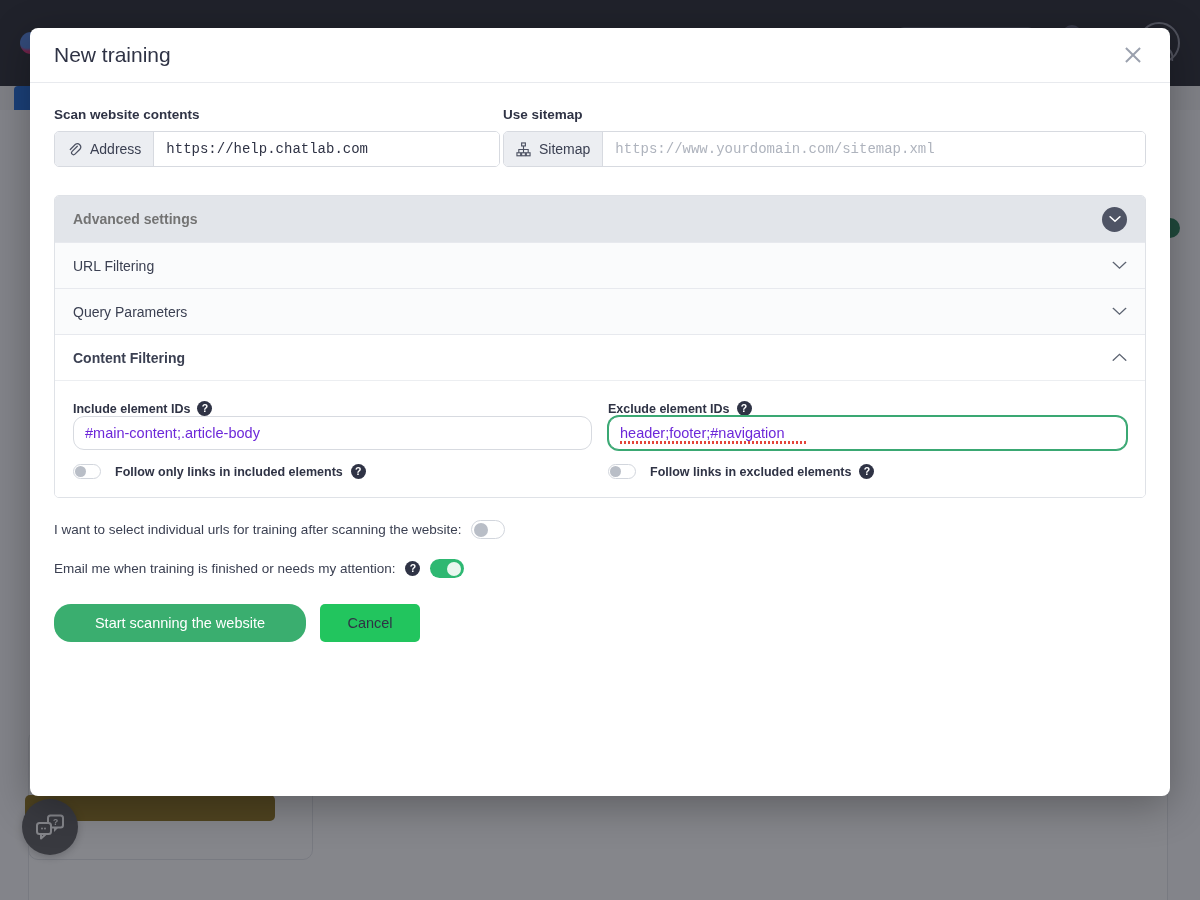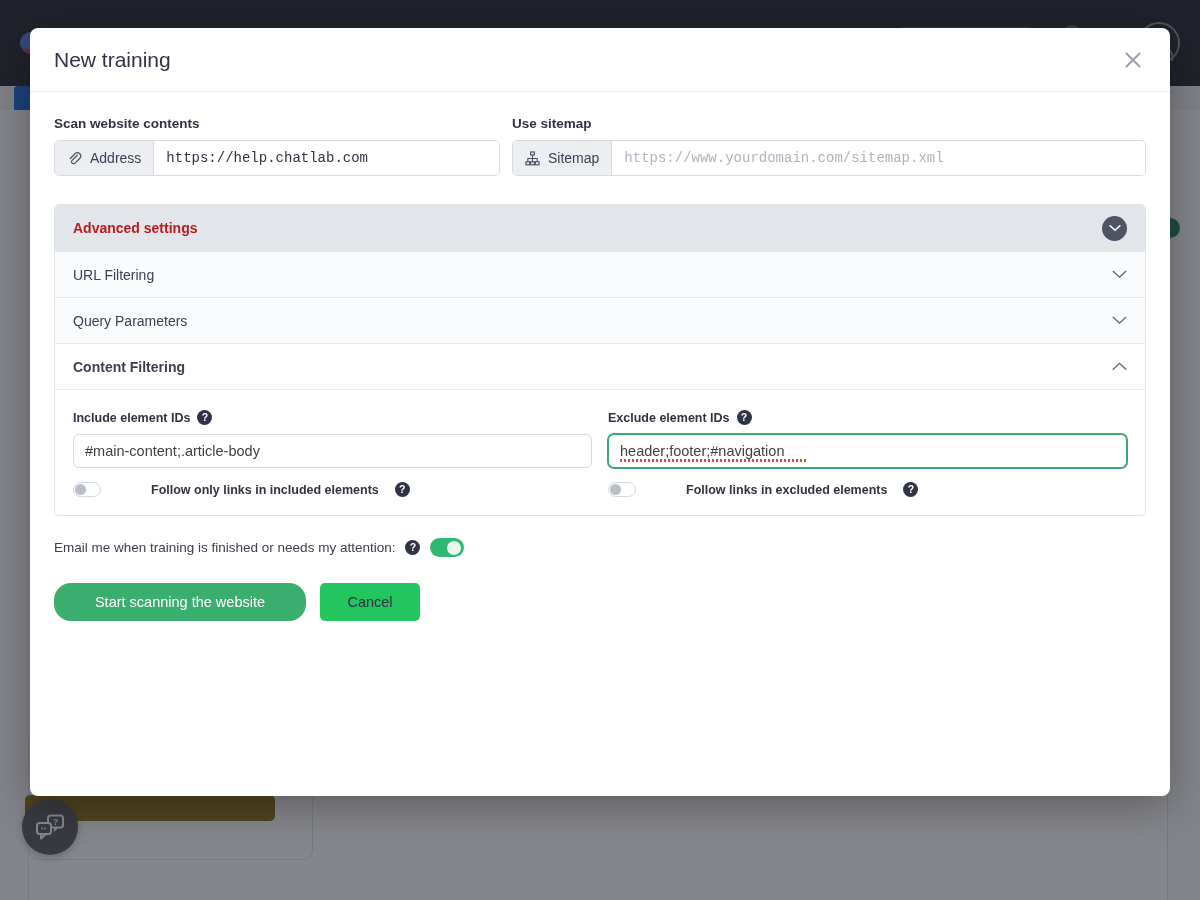--- a/index.html
+++ b/index.html
@@ -97,37 +97,37 @@
   #scrim { position: absolute; inset: 0; background: rgba(33,34,44,.55); z-index: 50; }
 
   
   #modal {
     position: absolute; left: 30px; top: 28px; width: 1140px; height: 768px;
     background: #fff; border-radius: 8px; z-index: 60;
     box-shadow: 0 10px 40px rgba(0,0,0,.3);
     display: flex; flex-direction: column; overflow: hidden;
   }
   .modal-header {
-    height: 64px; flex: none; display: flex; align-items: center;
+    height: 55px; flex: none; display: flex; align-items: center;
     padding: 8px 24px; border-bottom: 1px solid #e8eaee;
   }
   .modal-title { font-size: 21px; color: #2f3345; font-weight: normal; }
   .modal-close {
     margin-left: auto; width: 26px; height: 26px; position: relative; cursor: pointer;
   }
   .modal-close:before, .modal-close:after {
     content:""; position:absolute; left:3px; top:12px; width:20px; height:2px;
     background:#9aa0ad;
   }
   .modal-close:before { transform: rotate(45deg); }
   .modal-close:after  { transform: rotate(-45deg); }
 
   .modal-body { padding: 24px; flex: 1; overflow: hidden; }
 
-  .top-row { display: flex; align-items: flex-start; gap: 12px; }
+  .top-row { display: flex; align-items: flex-start; gap: 3px; }
   .col-left { width: 446px; }
   .or-sep { width: 98px; text-align: center; font-size: 17px; color: #4b5061; padding-top: 44px; }
   .col-right { flex: 1; }
 
   .fld-label { font-size: 13.5px; font-weight: bold; color: #2f3345; margin-bottom: 9px; }
 
   .input-group { display: flex; height: 36px; border: 1px solid #d7dae0; border-radius: 5px; overflow: hidden; }
   .ig-addon {
     display: flex; align-items: center; gap: 8px; padding: 0 12px;
     background: #eceef2; color: #3b4052; font-size: 14px; border-right: 1px solid #d7dae0;
@@ -147,59 +147,59 @@
   .select-box .chev { margin-left: auto; }
 
   .chev-svg { display: block; }
 
   
   .accordion {
     margin-top: 28px; border: 1px solid #dfe2e7; border-radius: 5px; overflow: hidden;
   }
   .acc-head-main {
     display: flex; align-items: center; padding: 0 18px; height: 46px;
-    background: #e2e5ea; color: #b91c1c; font-size: 14px; font-weight: bold;
+    background: #e2e5ea; color: #737373; font-size: 14px; font-weight: bold;
   }
   .acc-head-main .circle-btn {
     margin-left: auto; width: 25px; height: 25px; border-radius: 50%;
     background: #4f5465; display: flex; align-items: center; justify-content: center;
   }
   .acc-item { border-top: 1px solid #e7e9ee; }
   .acc-row {
     display: flex; align-items: center; padding: 0 18px; height: 45px;
     background: #fafbfc; color: #3b4052; font-size: 14px;
   }
   .acc-row.open { background: #fff; font-weight: bold; }
   .acc-row .chev { margin-left: auto; }
   .acc-panel { background: #fff; padding: 20px 18px 18px; border-top: 1px solid #eceef1; }
 
   .panel-grid { display: flex; gap: 16px; }
   .panel-col { flex: 1; }
   .small-label {
     display: flex; align-items: center; gap: 7px;
-    font-size: 12.5px; font-weight: bold; color: #2f3345; margin-bottom: 9px;
+    font-size: 12.5px; font-weight: bold; color: #2f3345; 
   }
   .help-dot {
     width: 15px; height: 15px; border-radius: 50%; background: #2f3345; color: #fff;
     font-size: 10.5px; font-weight: bold; display: flex; align-items: center;
     justify-content: center; line-height: 1;
   }
   .txt-input {
-    width: 100%; height: 34px; border: 1px solid #d7dae0; border-radius: 6px;
-    padding: 0 11px; font-size: 14.5px; color: #404040; font-family: inherit;
+    width: 100%; height: 34px; border: 1px solid #d7dae0; border-radius: 11px;
+    padding: 0 11px; font-size: 14.5px; color: #6d28d9; font-family: inherit;
     outline: none; background: #fff;
   }
   .txt-input.focused { border-color: #3aa873; box-shadow: 0 0 0 1px #3aa873; }
   .spell-wrap { position: relative; }
   .spell-underline {
     position: absolute; left: 12px; top: 25px; width: 188px; height: 3px;
     background-image: repeating-linear-gradient(90deg,#e4453a 0 2px, transparent 2px 4px);
   }
   .toggle-row { display: flex; align-items: center; gap: 14px; margin-top: 14px; }
-  .toggle-line { display: flex; align-items: center; gap: 16px; font-size: 12.5px; font-weight: bold; color: #2f3345; margin-left: 36px; }
+  .toggle-line { display: flex; align-items: center; gap: 8px; font-size: 12.5px; font-weight: bold; color: #2f3345; }
 
   .switch { width: 28px; height: 15px; border-radius: 8px; position: relative; flex: none; }
   .switch.off { background: #fff; border: 1px solid #d2d6dd; }
   .switch.off .knob {
     position: absolute; left: 1px; top: 1px; width: 11px; height: 11px;
     border-radius: 50%; background: #b9bec7;
   }
   .switch.on { background: #2eb872; }
   .switch.on .knob {
     position: absolute; right: 2px; top: 2px; width: 11px; height: 11px;
@@ -444,20 +444,26 @@
             </div>
 
           </div>
         </div>
       </div>
 
     </div>
 
     <div class="bottom-opts">
       <div class="opt-row">
+        <span>I want to select individual urls for training after scanning the website:</span>
+        <span class="switch switch-lg off">
+            <span class="knob"></span>
+          </span>
+      </div>
+      <div class="opt-row">
         <span>Email me when training is finished or needs my attention:</span>
         <span class="help-dot">?</span>
         <span class="switch switch-lg on">
             <span class="knob"></span>
           </span>
       </div>
     </div>
 
     <div class="actions">
       <button class="btn btn-primary">Start scanning the website</button>

